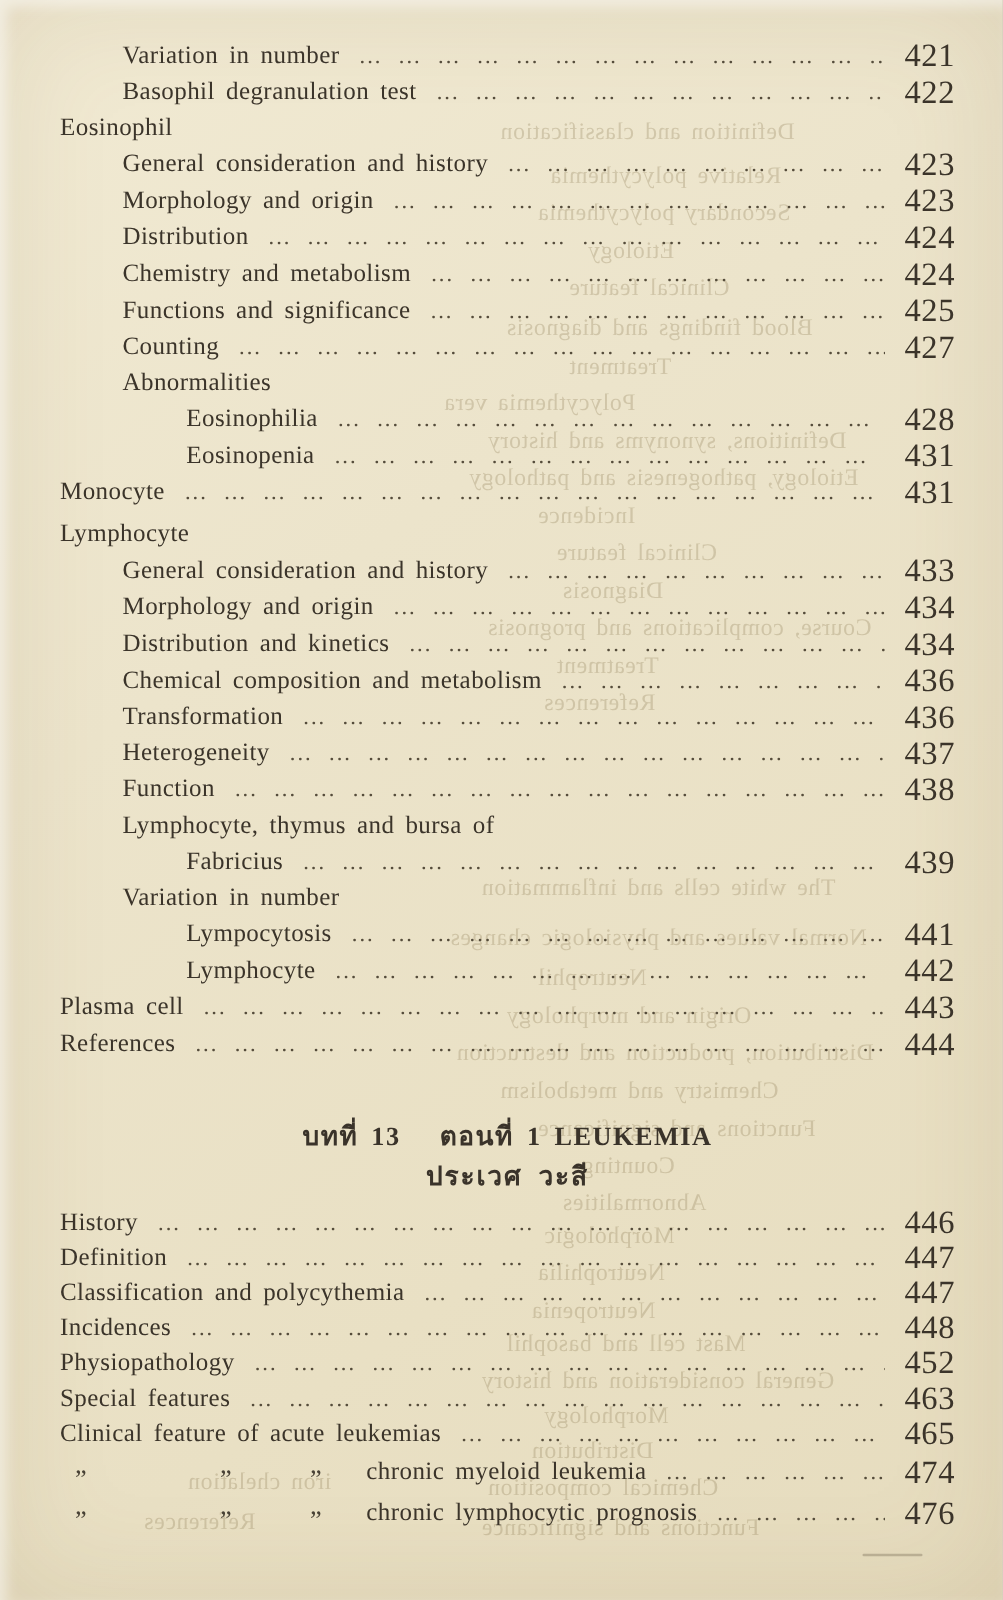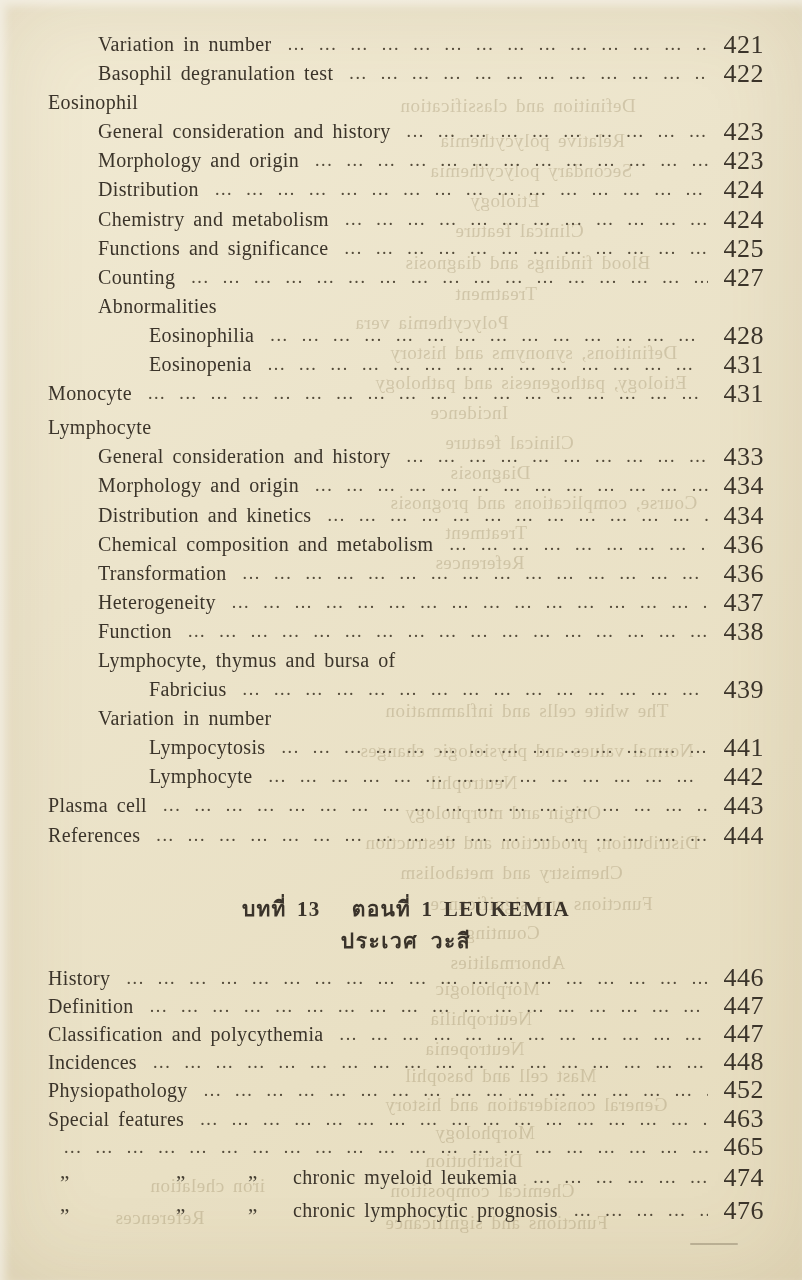--- a/index.html
+++ b/index.html
@@ -267,20 +267,21 @@
           <span class="title">Physiopathology</span>
           <span class="leader">... ... ... ... ... ... ... ... ... ... ... ... ... ... ... ... ... ... ... ... ... ... ... ... ... ... ... ... ... ... ... ... ... ... ... ... ... ... ... ... </span>
           <span class="pagenum">452</span>
         </div>
         <div class="row indent-0">
           <span class="title">Special features</span>
           <span class="leader">... ... ... ... ... ... ... ... ... ... ... ... ... ... ... ... ... ... ... ... ... ... ... ... ... ... ... ... ... ... ... ... ... ... ... ... ... ... ... ... </span>
           <span class="pagenum">463</span>
         </div>
         <div class="row indent-0">
+          <span class="title">Clinical feature of acute leukemias</span>
           <span class="leader">... ... ... ... ... ... ... ... ... ... ... ... ... ... ... ... ... ... ... ... ... ... ... ... ... ... ... ... ... ... ... ... ... ... ... ... ... ... ... ... </span>
           <span class="pagenum">465</span>
         </div>
         <div class="row indent-0 ditto-row">
           <span class="dmark m0">„</span>
           <span class="dmark m1">„</span>
           <span class="dmark m2">„</span>
           <span class="title">chronic myeloid leukemia</span>
           <span class="leader">... ... ... ... ... ... ... ... ... ... ... ... ... ... ... ... ... ... ... ... ... ... ... ... ... ... ... ... ... ... ... ... ... ... ... ... ... ... ... ... </span>
           <span class="pagenum">474</span>

